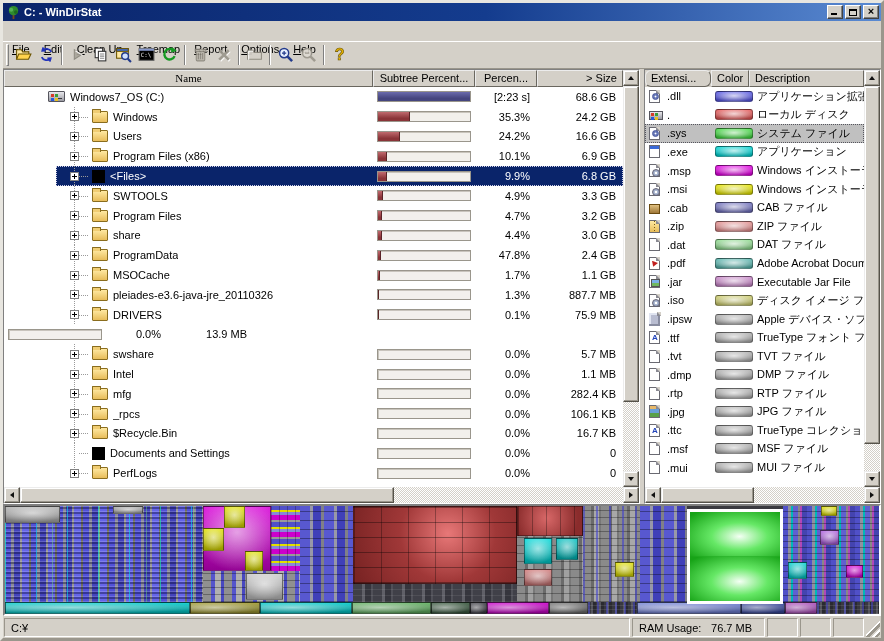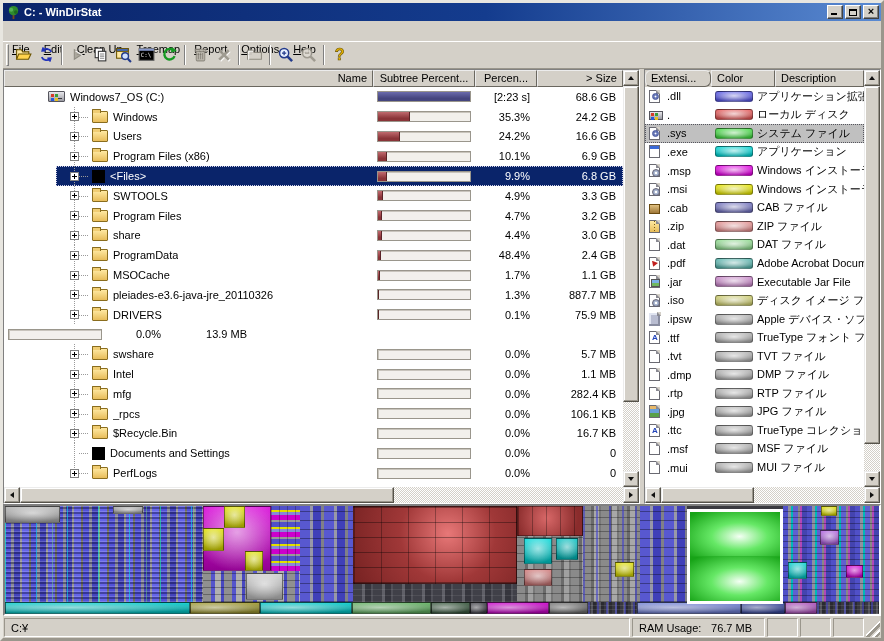--- a/index.html
+++ b/index.html
@@ -344,21 +344,21 @@
           </svg></span>
       </div>
     </div>
 
   <div class="main">
 
     <div class="panel tree-panel">
       <div class="panel-body">
         <div class="list-area">
           <div class="hdr" id="treeHeader">
-              <span class="hcell" style="width: 369px; text-align: right;">Name</span>
+              <span class="hcell" style="width: 369px; text-align: center; font-family: Liberation Serif, serif;">Name</span>
               <span class="hcell" style="width: 102px; text-align: center;">Subtree Percent...</span>
               <span class="hcell" style="width: 62px; text-align: center;">Percen...</span>
               <span class="hcell" style="width: 86px; text-align: right;">&gt; Size</span>
             </div>
           <div class="rows" id="treeRows">
               <div class="trow">
                 <div class="cell-name">
                   <span class="gutter root"></span>
                   <span class="ticon icon-drive"></span>
                   <span class="lbl">Windows7_OS (C:)</span>
@@ -489,21 +489,21 @@
                     <span class="expander"></span>
                   </span>
                   <span class="ticon icon-folder"></span>
                   <span class="lbl">ProgramData</span>
                 </div>
                 <div class="cell-bar">
                   <div class="bartrack">
                     <div class="barfill" style="width: 3.5%;"></div>
                   </div>
                 </div>
-                <div class="cell-pct">48.4%</div>
+                <div class="cell-pct">47.8%</div>
                 <div class="cell-size">2.4 GB</div>
               </div>
               <div class="trow">
                 <div class="cell-name">
                   <span class="gutter child">
                     <span class="expander"></span>
                   </span>
                   <span class="ticon icon-folder"></span>
                   <span class="lbl">MSOCache</span>
                 </div>
@@ -693,21 +693,21 @@
       </div>
     </div>
 
     <div class="splitter"></div>
 
     <div class="panel ext-panel">
       <div class="panel-body">
         <div class="list-area">
           <div class="hdr" id="extHeader">
               <span class="hcell" style="width: 66px; border-radius: 6px;">Extensi...</span>
-              <span class="hcell" style="width: 64px;">Color</span>
+              <span class="hcell" style="width: 38px;">Color</span>
               <span class="hcell" style="flex: 1 1 0%;">Description</span>
             </div>
           <div class="rows" id="extRows">
               <div class="erow">
                 <span class="e-ic">
                   <span class="fic fic-gear"></span>
                 </span>
                 <span class="e-name">.dll</span>
                 <span class="e-color">
                   <span class="swatch" style="--c: #5858e8;"></span>

